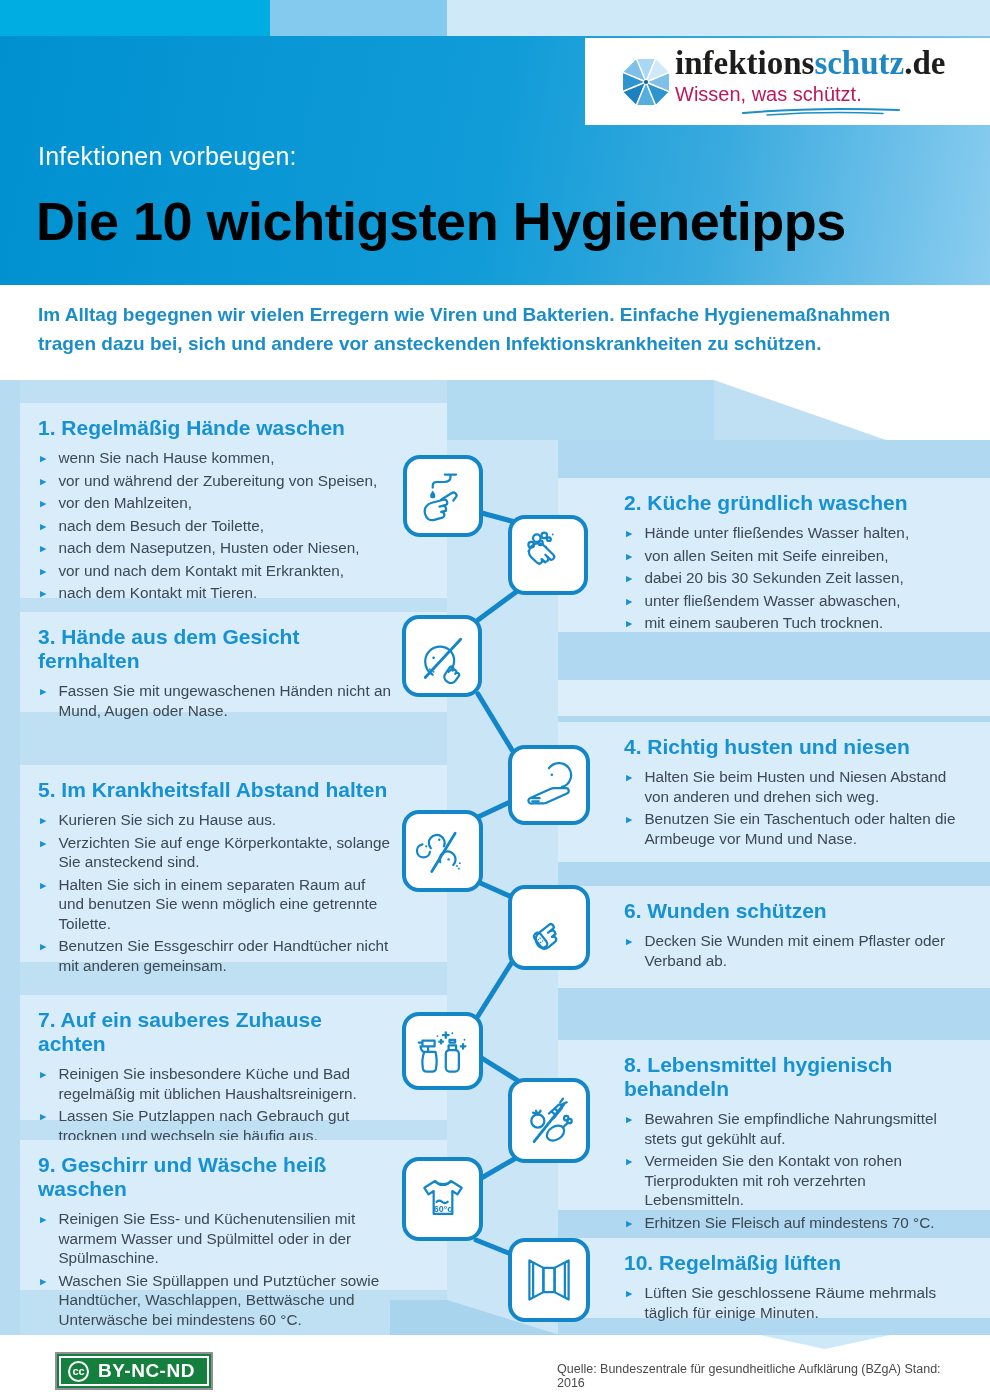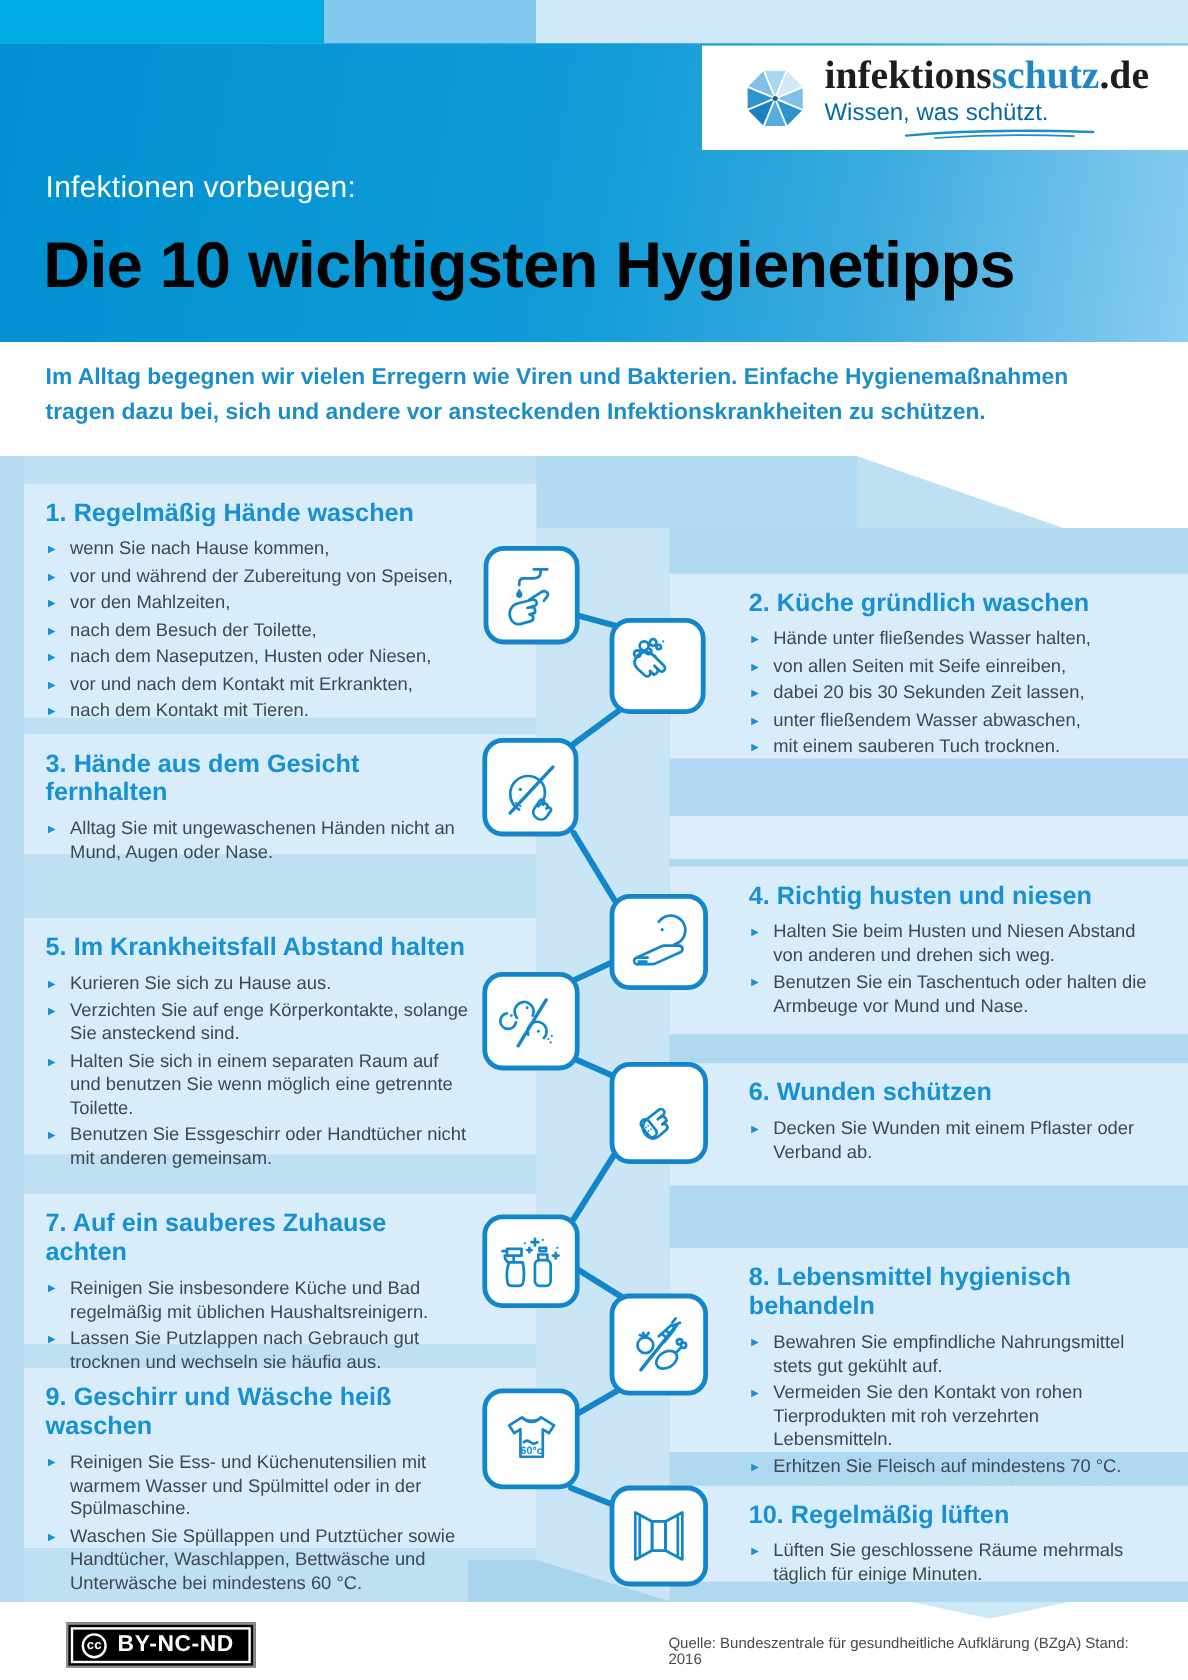--- a/index.html
+++ b/index.html
@@ -11,24 +11,24 @@
   .strip-cyan{left:0;top:0;width:270px;height:36px;background:#00ade2;}
   .strip-mid{left:270px;top:0;width:177px;height:36px;background:#84c9ee;}
   .strip-light{left:447px;top:0;width:543px;height:36px;background:#cfe9f8;}
 
   
   .header-band{left:0;top:36px;width:990px;height:249px;
     background:linear-gradient(100deg,#0090d0 0%,#119cd8 50%,#39aade 72%,#8ccdf0 100%);}
   .kicker{left:38px;top:142px;font-size:25px;color:#fff;letter-spacing:.2px;}
   .main-title{left:36px;top:190px;font-size:54px;font-weight:bold;color:#000000;letter-spacing:-.5px;}
 
-  .logo-box{left:585px;top:38px;width:405px;height:87px;background:#fff;display:flex;align-items:center;padding-left:32px;box-sizing:border-box;gap:12px;}
+  .logo-box{left:585px;top:38px;width:405px;height:87px;background:#fff;display:flex;align-items:center;padding-left:32px;box-sizing:border-box;gap:0;}
   .brand{font-family:"Liberation Serif",serif;font-weight:bold;font-size:33px;color:#1d1d1b;line-height:1;}
   .brand .b-blue{color:#1e87c4;}
-  .tagline{font-size:20px;color:#0369a1;margin-top:3px;}
+  .tagline{font-size:20px;color:#be185d;margin-top:3px;}
   .swoosh{display:block;margin-left:66px;margin-top:1px;}
 
   
   .intro{left:38px;top:300px;width:880px;font-size:19px;font-weight:bold;color:#1b8dc9;line-height:1.55;}
 
   
   .content-bg{left:0;top:380px;width:990px;height:955px;background:#bfdff3;}
   .left-gutter{left:0;top:380px;width:20px;height:955px;background:#b7dbf0;}
   .center-strip{left:447px;top:380px;width:111px;height:955px;background:#c9e5f6;}
   .right-col-bg{left:558px;top:440px;width:432px;height:895px;background:#b0d8f0;}
@@ -71,21 +71,21 @@
   .i5{left:402px;top:810px;width:81px;height:82px;}
   .i6{left:508px;top:885px;width:82px;height:85px;}
   .i7{left:402px;top:1012px;width:81px;height:78px;}
   .i8{left:508px;top:1078px;width:82px;height:85px;}
   .i9{left:402px;top:1157px;width:81px;height:84px;}
   .i10{left:508px;top:1238px;width:82px;height:84px;}
   .icon-card svg{width:56px;height:56px;}
 
   
   .footer-white{left:0;top:1335px;width:990px;height:65px;background:#fff;}
-  .cc-badge{left:55px;top:1352px;background:#000000;border:2px solid #919191;padding:2px;z-index:4;}
+  .cc-badge{left:55px;top:1352px;background:#15803d;border:2px solid #919191;padding:2px;z-index:4;}
   .cc-inner{border:2px solid #fff;display:flex;align-items:center;gap:9px;padding:2px 12px 2px 7px;}
   .cc-circle{width:21px;height:21px;border:2px solid #fff;border-radius:50%;color:#fff;
     font-size:11px;font-weight:bold;display:flex;align-items:center;justify-content:center;box-sizing:border-box;}
   .cc-label{color:#fff;font-weight:bold;font-size:19px;letter-spacing:.5px;}
   .source{left:557px;top:1362px;width:390px;font-size:12.5px;color:#4a4a4a;}
 </style>
 </head>
 <body>
 
 <div class="page">
@@ -207,21 +207,21 @@
           <span class="btxt">mit einem sauberen Tuch trocknen.</span>
         </li>
       </ul>
   </section>
 
   <section class="panel left p3">
     <h2 class="ptitle"><span>3.</span> <span>Hände aus dem Gesicht fernhalten</span></h2>
     <ul class="bullets">
         <li>
           <span class="arrow">►</span>
-          <span class="btxt">Alltag Sie mit ungewaschenen Händen nicht an Mund, Augen oder Nase.</span>
+          <span class="btxt">Fassen Sie mit ungewaschenen Händen nicht an Mund, Augen oder Nase.</span>
         </li>
       </ul>
   </section>
 
   <section class="panel right p4">
     <h2 class="ptitle"><span>4.</span> <span>Richtig husten und niesen</span></h2>
     <ul class="bullets">
         <li>
           <span class="arrow">►</span>
           <span class="btxt">Halten Sie beim Husten und Niesen Abstand von anderen und drehen sich weg.</span>

